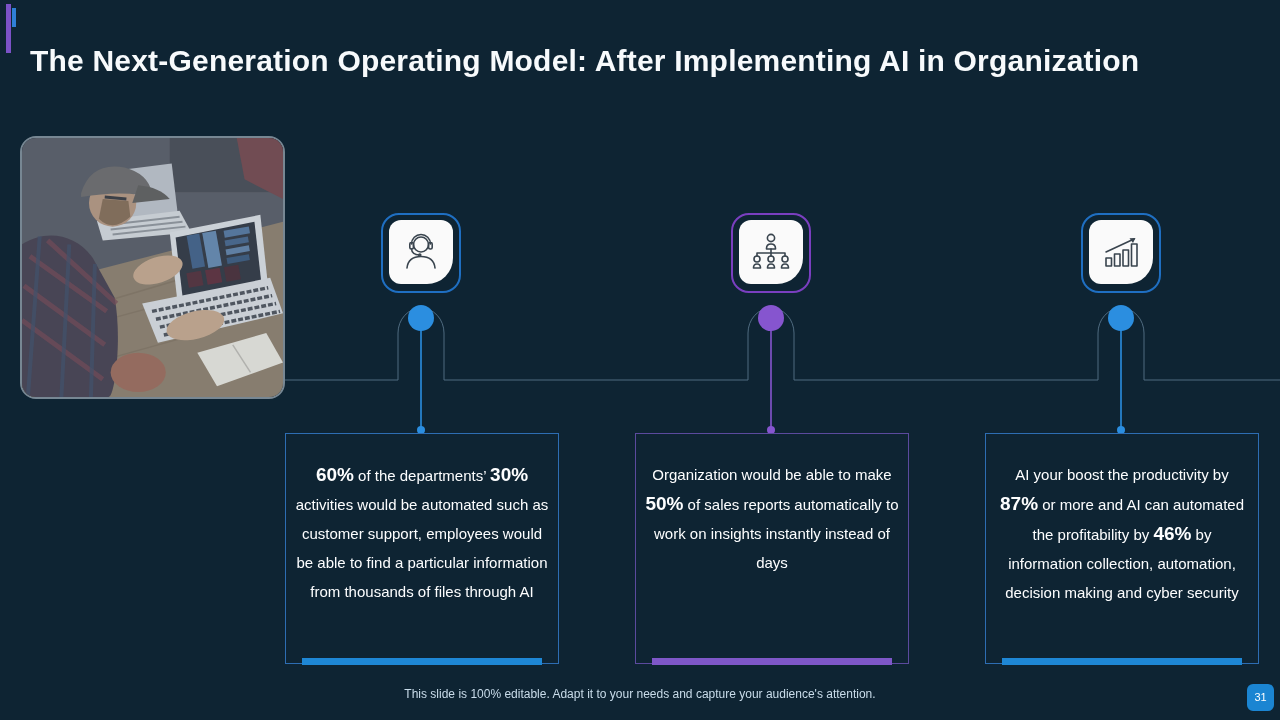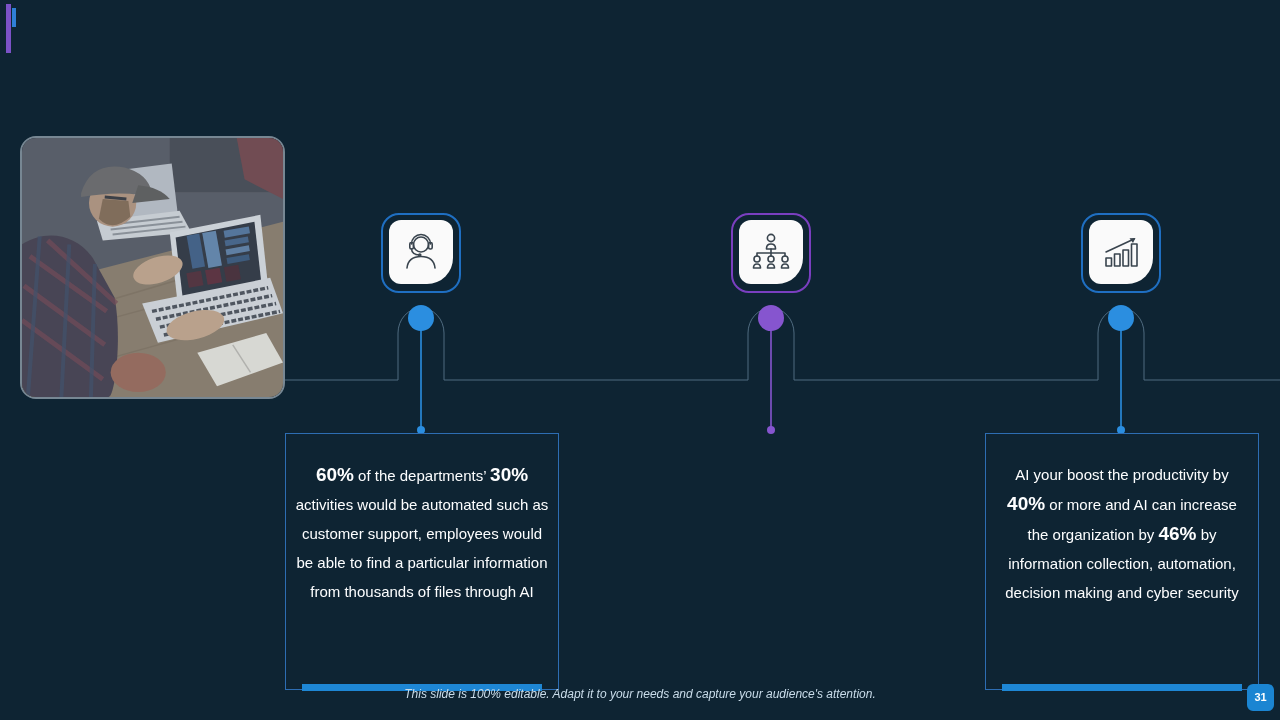--- a/index.html
+++ b/index.html
@@ -23,41 +23,42 @@
   
   .icon-card{position:absolute;top:213px;width:80px;height:80px;border-radius:18px;
              border:2px solid;box-sizing:border-box;}
   .icon-card.blue{border-color:#1f6fc2;}
   .icon-card.purple{border-color:#7a3fc0;}
   .icon-inner{position:absolute;left:6px;top:5px;width:64px;height:64px;background:#fafafa;
               border-radius:12px 12px 26px 12px;display:flex;align-items:center;justify-content:center;}
   .icon-inner svg{width:44px;height:44px;}
   .ic{stroke:#39444e;stroke-width:1.6;fill:none;stroke-linecap:round;stroke-linejoin:round;}
   
-  .info-box{position:absolute;top:433px;width:274px;height:257px;border:1px solid;box-sizing:border-box;}
+  .info-box{position:absolute;top:433px;width:274px;height:231px;border:1px solid;box-sizing:border-box;}
   .info-box.blue{border-color:#2d6db3;}
   .info-box.purple{border-color:#5b4a9e;}
   .info-text{margin:26px 9px 0;font-size:15px;line-height:29px;text-align:center;color:#fdfeff;}
   .pct{font-weight:bold;font-size:19px;}
   .accent-bar{position:absolute;left:16px;right:16px;bottom:-2px;height:7px;}
   .accent-bar.blue{background:#1e87d5;}
   .accent-bar.purple{background:#7e57c8;}
   
-  .footer{position:absolute;left:0;bottom:7px;width:100%;text-align:center;font-size:12px;color:#c9dcea;font-style:italic;}
+  .footer{position:absolute;left:0;bottom:7px;width:100%;text-align:center;font-size:12px;color:#c9dcea;}
   .page-badge{position:absolute;left:1247px;top:684px;width:27px;height:27px;background:#1b85d2;
-              border-radius:6px;color:#fff;font-size:11px;font-weight:bold;text-align:center;line-height:27px;}
+              border-radius:6px;color:#fff;font-size:11px;font-weight:normal;text-align:center;line-height:27px;}
 </style>
 </head>
 <body>
 
 <div class="slide">
 
   <div class="bar-purple"></div>
   <div class="bar-blue"></div>
 
+  <h1 class="title">The Next-Generation Operating Model: After Implementing AI in Organization</h1>
 
   <div class="photo">
     <svg viewBox="0 0 265 263" preserveAspectRatio="none">
       <rect width="265" height="263" fill="#4e5058"></rect>
       <rect x="150" y="0" width="115" height="55" fill="#3c3e45"></rect>
       <polygon points="218,0 265,0 265,62 226,42" fill="#6b3a3e"></polygon>
       <polygon points="0,172 45,142 265,85 265,263 0,263" fill="#86755f"></polygon>
       <path d="M20 185 L240 120 M10 205 L250 140 M30 240 L265 175" stroke="#74634f" stroke-width="1.5" opacity=".6"></path>
 
       <g>
@@ -152,21 +153,25 @@
         <path class="ic" d="M7 22 L35 9"></path>
         <polygon points="36.5,8 30.5,8.2 34,13" fill="#39444e"></polygon>
       </svg>
     </div>
   </div>
 
   <div class="info-box blue" style="left:285px">
     <p class="info-text"><span class="pct">60%</span><span> of the departments’ </span><span class="pct">30%</span><span> activities would be automated such as customer support, employees would be able to find a particular information from thousands of files through AI</span></p>
     <div class="accent-bar blue"></div>
   </div>
+  <div class="info-box purple" style="left:635px">
+    <p class="info-text"><span>Organization would be able to make </span><span class="pct">50%</span><span> of sales reports automatically to work on insights instantly instead of days</span></p>
+    <div class="accent-bar purple"></div>
+  </div>
   <div class="info-box blue" style="left:985px">
-    <p class="info-text"><span>AI your boost the productivity by </span><span class="pct">40%</span><span> or more and AI can increase the organization by </span><span class="pct">46%</span><span> by information collection, automation, decision making and cyber security</span></p>
+    <p class="info-text"><span>AI your boost the productivity by </span><span class="pct">87%</span><span> or more and AI can automated the profitability by </span><span class="pct">46%</span><span> by information collection, automation, decision making and cyber security</span></p>
     <div class="accent-bar blue"></div>
   </div>
 
   <p class="footer">This slide is 100% editable. Adapt it to your needs and capture your audience's attention.</p>
   <div class="page-badge">31</div>
 
 </div>
 
 </body></html>

